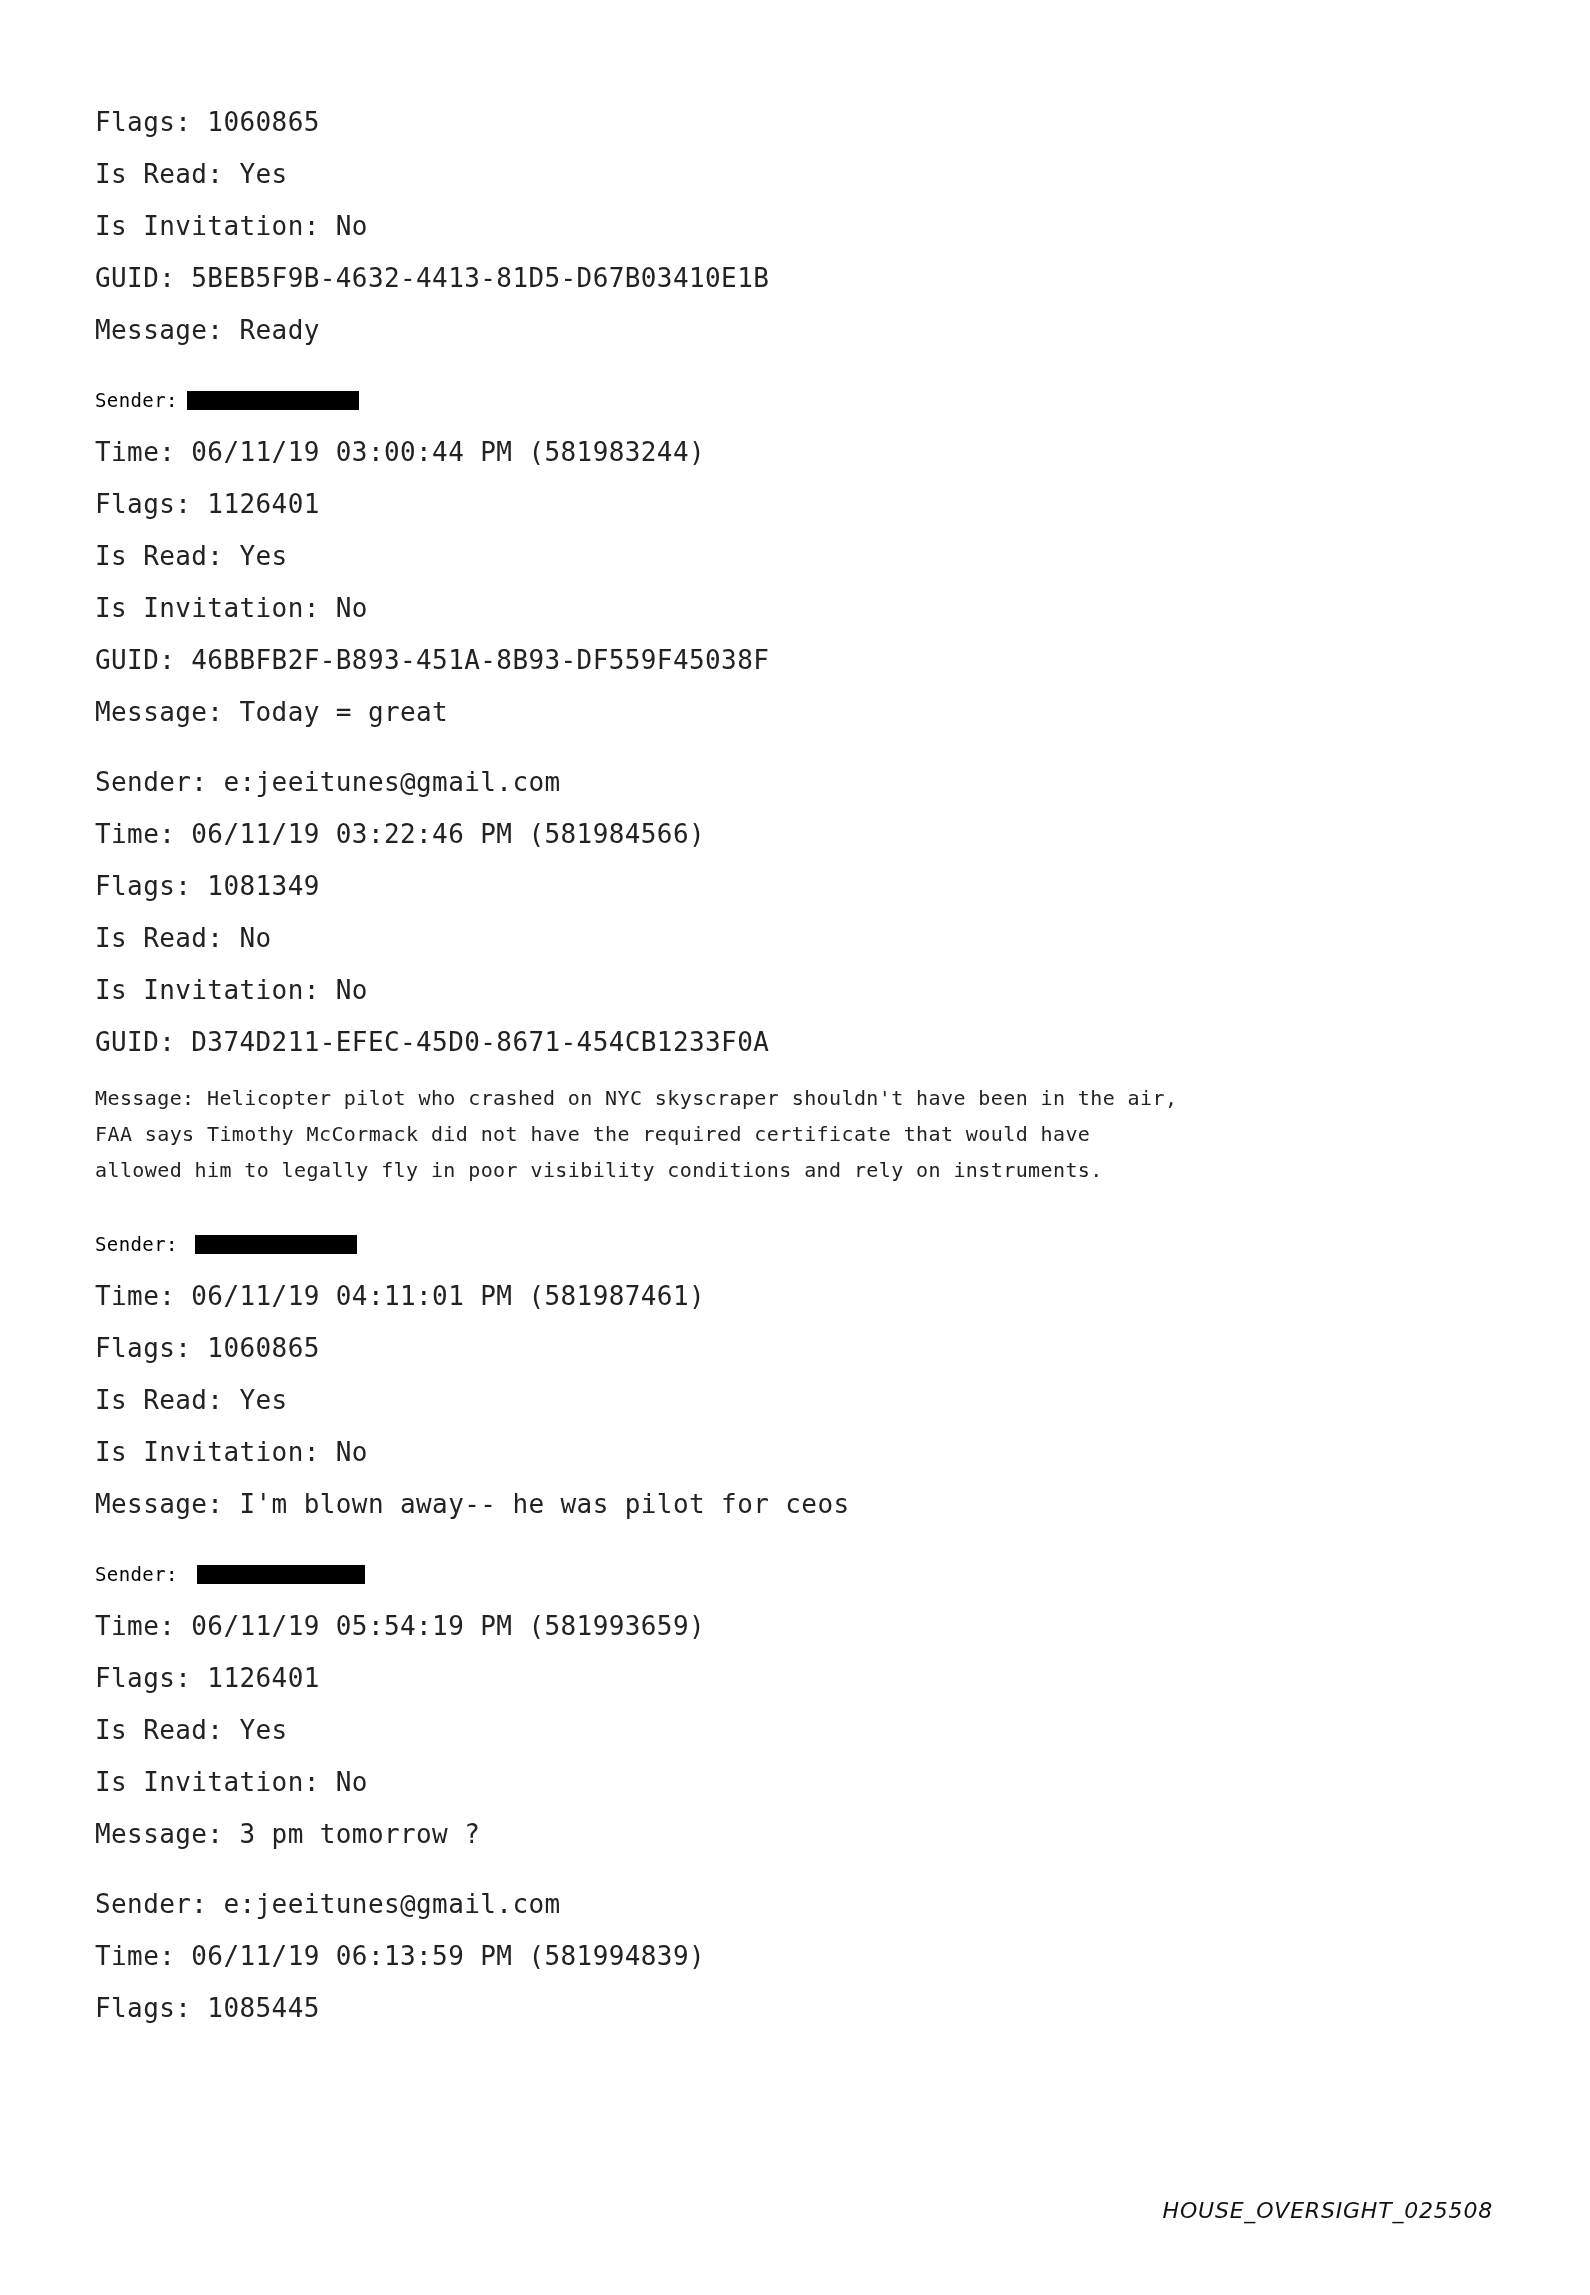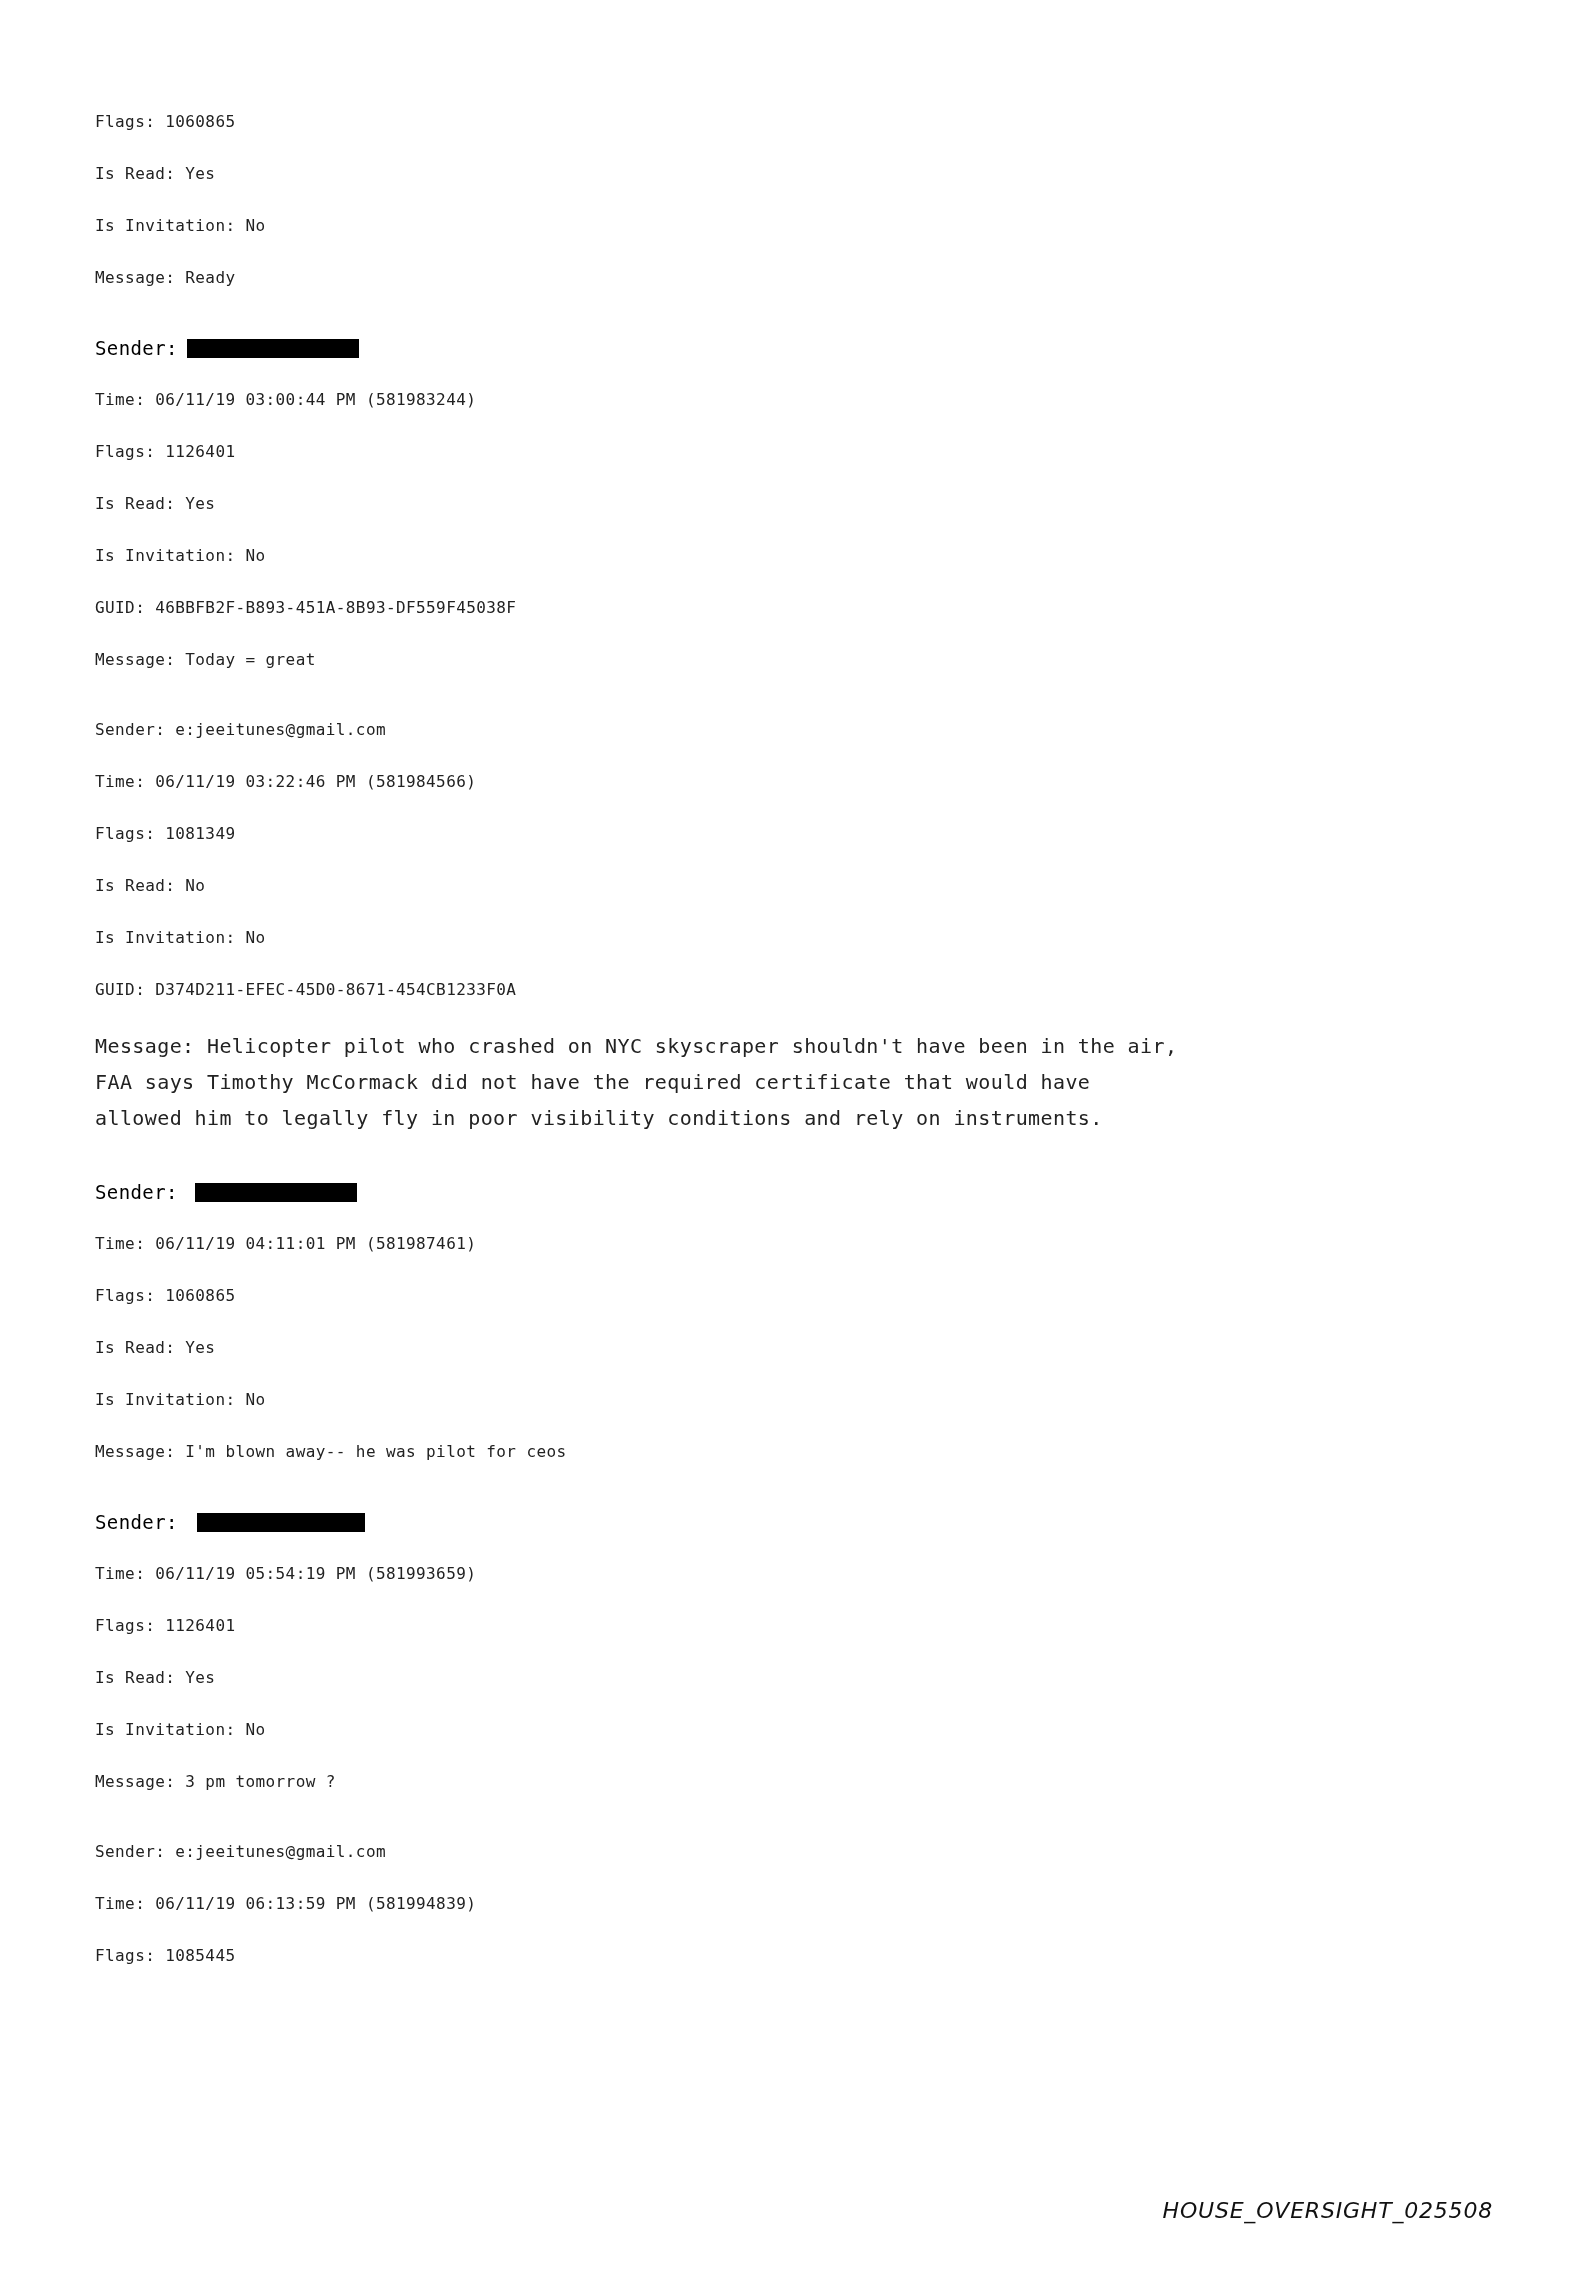--- a/index.html
+++ b/index.html
@@ -19,21 +19,21 @@
     box-sizing: border-box;
     overflow: hidden;
   }
   .content {
     position: absolute;
     left: 95px;
     top: 96px;
     width: 1360px;
   }
   .line {
-    font-size: 16px;
+    font-size: 26px;
     line-height: 52px;
     letter-spacing: 0.4px;
     white-space: pre;
     color: #222222;
   }
   .group {
     margin-bottom: 18px;
   }
   .msg-multiline {
     font-size: 20px;
@@ -78,20 +78,21 @@
 </head>
 <body>
 
 <div class="page">
   <div class="content">
 
     <div class="group">
       <div class="line">Flags: 1060865</div>
       <div class="line">Is Read: Yes</div>
       <div class="line">Is Invitation: No</div>
+      <div class="line">GUID: 5BEB5F9B-4632-4413-81D5-D67B03410E1B</div>
       <div class="line">Message: Ready</div>
     </div>
 
     <div class="group">
       <div class="sender-line">
         <span>Sender:</span>
         <span class="redaction r1"></span>
       </div>
       <div class="line">Time: 06/11/19 03:00:44 PM (581983244)</div>
       <div class="line">Flags: 1126401</div>

